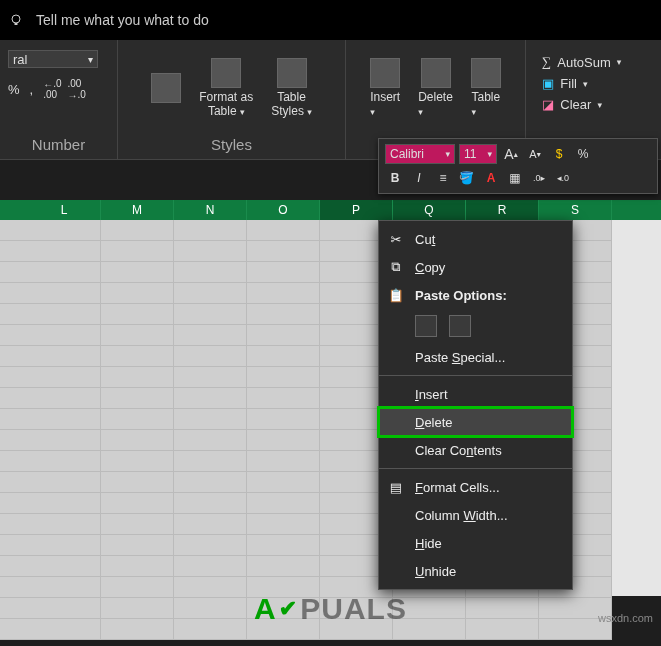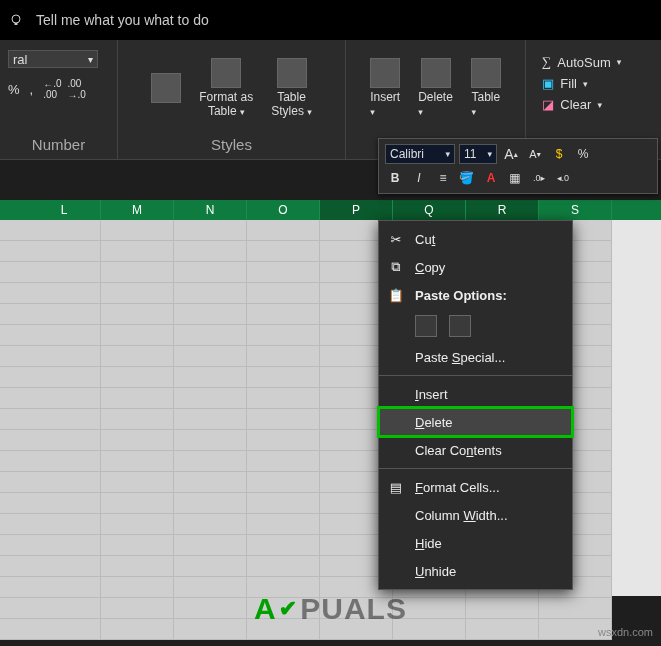--- a/index.html
+++ b/index.html
@@ -39,21 +39,21 @@
 
   
   .editing { padding:6px 8px; display:flex; flex-direction:column; gap:6px; font-size:13px; color:#ddd; }
   .ed-item { display:flex; align-items:center; gap:6px; }
   .sigma { font-family: "Segoe UI Symbol"; }
 
   
   .mini-toolbar { position:absolute; left:378px; top:138px; width:280px; background:#2b2b2b; border:1px solid #555; padding:4px 6px; font-size:12px; color:#ddd; z-index:20; box-shadow:0 2px 6px rgba(0,0,0,.6);}
   .mt-row { display:flex; align-items:center; gap:4px; height:22px;}
   .mt-row + .mt-row { margin-top:2px; }
-  .mt-combo { background:#0f172a; border:1px solid #555; height:20px; display:flex; align-items:center; justify-content:space-between; padding:0 4px;}
+  .mt-combo { background:#be185d; border:1px solid #555; height:20px; display:flex; align-items:center; justify-content:space-between; padding:0 4px;}
   .mt-font { width:70px; }
   .mt-size { width:38px; }
   .mt-cell { display:flex; align-items:center; justify-content:center; width:20px; height:20px; }
   .chev-sm { font-size:9px; }
   .a-red { color:#f33; font-weight:bold; }
 
   
   .grid-wrap { position:absolute; left:0; top:200px; right:0; bottom:50px; background:#e6e6e6; }
   .col-headers { display:flex; height:20px; background:#0f7c3f; color:#fff; font-size:12px; }
   .ch { width:73px; border-right:1px solid #1a8c4d; display:flex; align-items:center; justify-content:center; }
@@ -69,21 +69,21 @@
   .ctx-item .ic { width:18px; display:flex; align-items:center; justify-content:center; font-size:13px;}
   .ctx-item .lbl u { text-decoration: underline; }
   .ctx-item.highlight { background:#444; outline:3px solid #00c000; outline-offset:-1px; }
   .ctx-item.head { font-weight:bold; }
   .paste-opts { display:flex; gap:12px; padding:6px 0 6px 36px; }
   .paste-opts .po { width:22px; height:22px; background:#3a3a3a; border:1px solid #666; }
 
   
   .watermark { position:absolute; left:50%; bottom:20px; transform:translateX(-50%); font-size:30px; font-weight:600; color:rgba(0,0,0,.45); letter-spacing:1px; display:flex; align-items:center; gap:2px;}
   .wm-a { color:#00a000; }
-  .wsx { position:absolute; right:8px; bottom:8px; font-size:11px; color:#888; }
+  .wsx { position:absolute; right:8px; bottom:22px; font-size:11px; color:#888; }
 </style>
 </head>
 <body>
 
 <div class="tellme">
   <span class="bulb">
     <svg viewBox="0 0 16 16">
         <circle cx="8" cy="7" r="4" fill="none" stroke="#ccc" stroke-width="1"></circle>
         <rect x="6.5" y="11" width="3" height="2" fill="#ccc"></rect>
       </svg>

